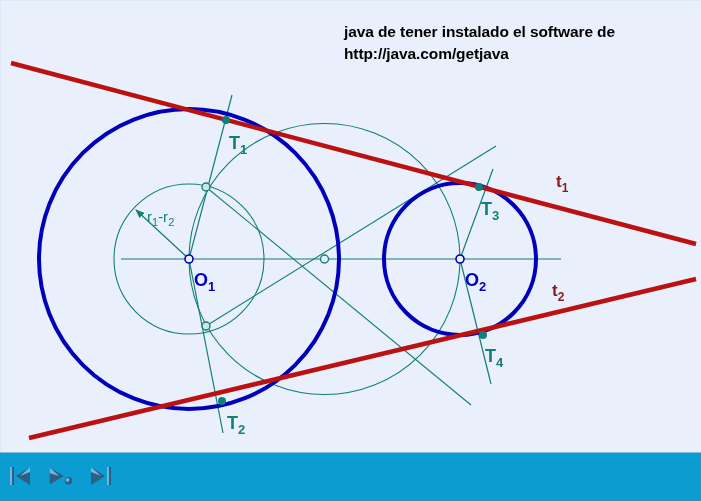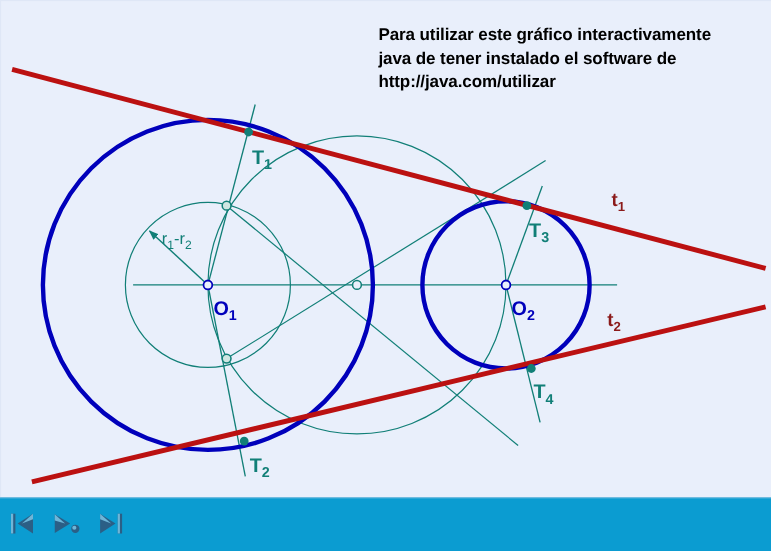--- a/index.html
+++ b/index.html
@@ -162,23 +162,22 @@
       <text x="551" y="295" fill="#8b1a1a" font-family="Liberation Sans, sans-serif" font-size="17" font-weight="bold">
         <tspan>t</tspan><tspan dy="5" font-size="12">2</tspan>
       </text>
 
       <text x="146" y="221" fill="#117f77" font-family="Liberation Sans, sans-serif" font-size="15">
         <tspan>r</tspan><tspan dy="4" font-size="11">1</tspan><tspan dy="-4" font-size="15">-r</tspan><tspan dy="4" font-size="11">2</tspan>
       </text>
     </svg>
 
     <div id="note-text">
-      <div>Para utilizar este gráfico interactivamente</div>
       <div>java de tener instalado el software de</div>
-      <div>http://java.com/utilizar</div>
+      <div>http://java.com/getjava</div>
     </div>
 
   </div>
 
   <div id="toolbar">
     <div id="toolbar-inner">
 
       <div class="nav-btn">
         <svg width="28" height="24" viewBox="0 0 28 24">
           <rect x="3" y="3" width="4" height="18" fill="#2b5f86"></rect>

